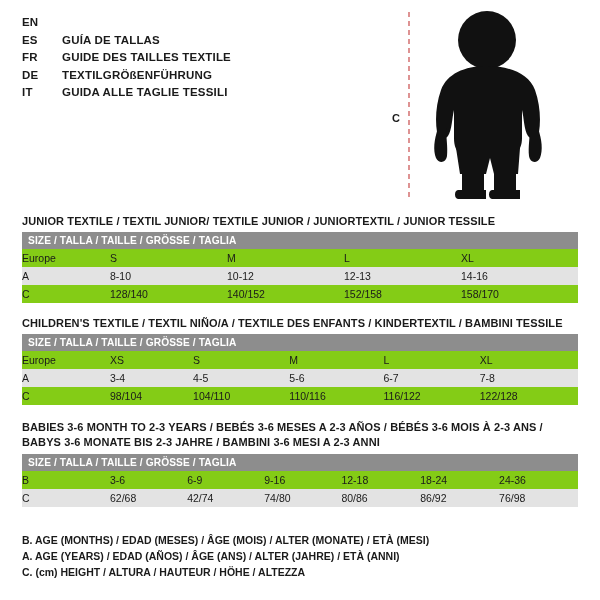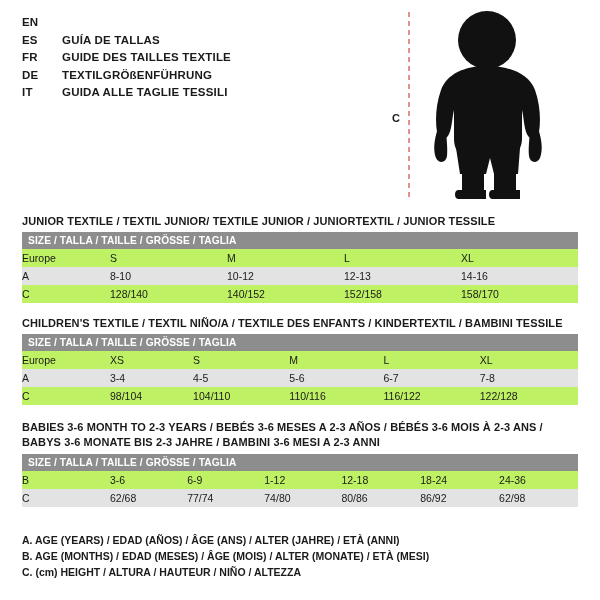--- a/index.html
+++ b/index.html
@@ -99,21 +99,21 @@
   }
   tr.head-row td {
     padding-left: 6px;
     font-size: 10.2px;
     letter-spacing: 0.1px;
   }
   tr.shade td {
     background: #e3e3e3;
   }
   tr.plain td {
-    background: #bef264;
+    background: #84cc16;
   }
   td.lbl {
     padding-left: 6px;
     width: 88px;
   }
   td.val {
     width: auto;
   }
 
   
@@ -263,37 +263,37 @@
     <div class="section-title two-line">BABIES 3-6 MONTH TO 2-3 YEARS / BEBÉS 3-6 MESES A 2-3 AÑOS / BÉBÉS 3-6 MOIS À 2-3 ANS / BABYS 3-6 MONATE BIS 2-3 JAHRE / BAMBINI 3-6 MESI A 2-3 ANNI</div>
     <table class="size-table">
       <tbody>
         <tr class="head-row">
           <td colspan="7">SIZE / TALLA / TAILLE / GRÖSSE / TAGLIA</td>
         </tr>
         <tr class="plain">
           <td class="lbl">B</td>
           <td class="val">3-6</td>
           <td class="val">6-9</td>
-          <td class="val">1-12</td>
+          <td class="val">9-16</td>
           <td class="val">12-18</td>
           <td class="val">18-24</td>
           <td class="val">24-36</td>
         </tr>
         <tr class="shade">
           <td class="lbl">C</td>
           <td class="val">62/68</td>
-          <td class="val">77/74</td>
+          <td class="val">42/74</td>
           <td class="val">74/80</td>
           <td class="val">80/86</td>
           <td class="val">86/92</td>
-          <td class="val">62/98</td>
+          <td class="val">76/98</td>
         </tr>
       </tbody>
     </table>
   </div>
 
   <div class="footer">
+    <div>B. AGE (MONTHS) / EDAD (MESES) / ÂGE (MOIS) / ALTER (MONATE) / ETÀ (MESI)</div>
     <div>A. AGE (YEARS) / EDAD (AÑOS) / ÂGE (ANS) / ALTER (JAHRE) / ETÀ (ANNI)</div>
-    <div>B. AGE (MONTHS) / EDAD (MESES) / ÂGE (MOIS) / ALTER (MONATE) / ETÀ (MESI)</div>
-    <div>C. (cm) HEIGHT / ALTURA / HAUTEUR / NIÑO / ALTEZZA</div>
+    <div>C. (cm) HEIGHT / ALTURA / HAUTEUR / HÖHE / ALTEZZA</div>
   </div>
 
 </div>
 
 </body></html>

